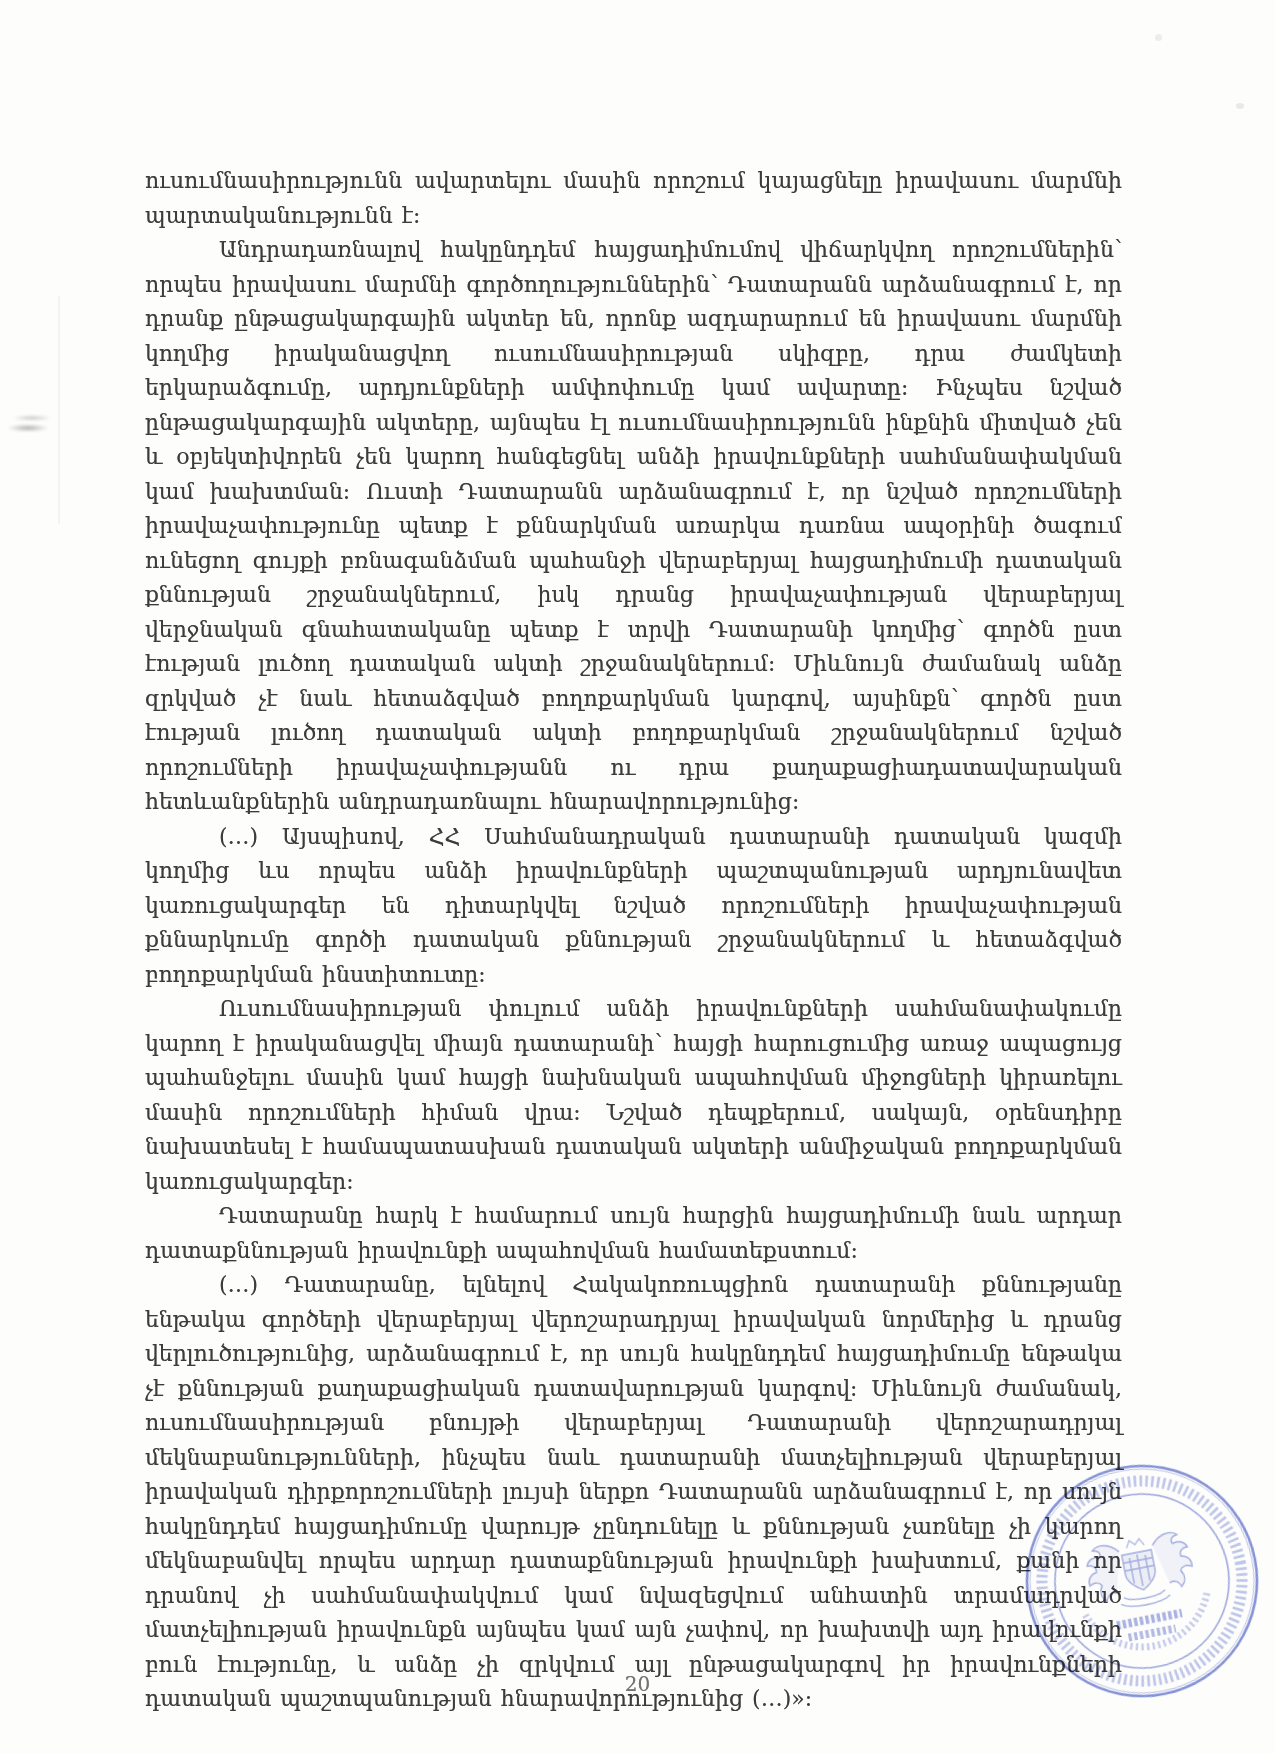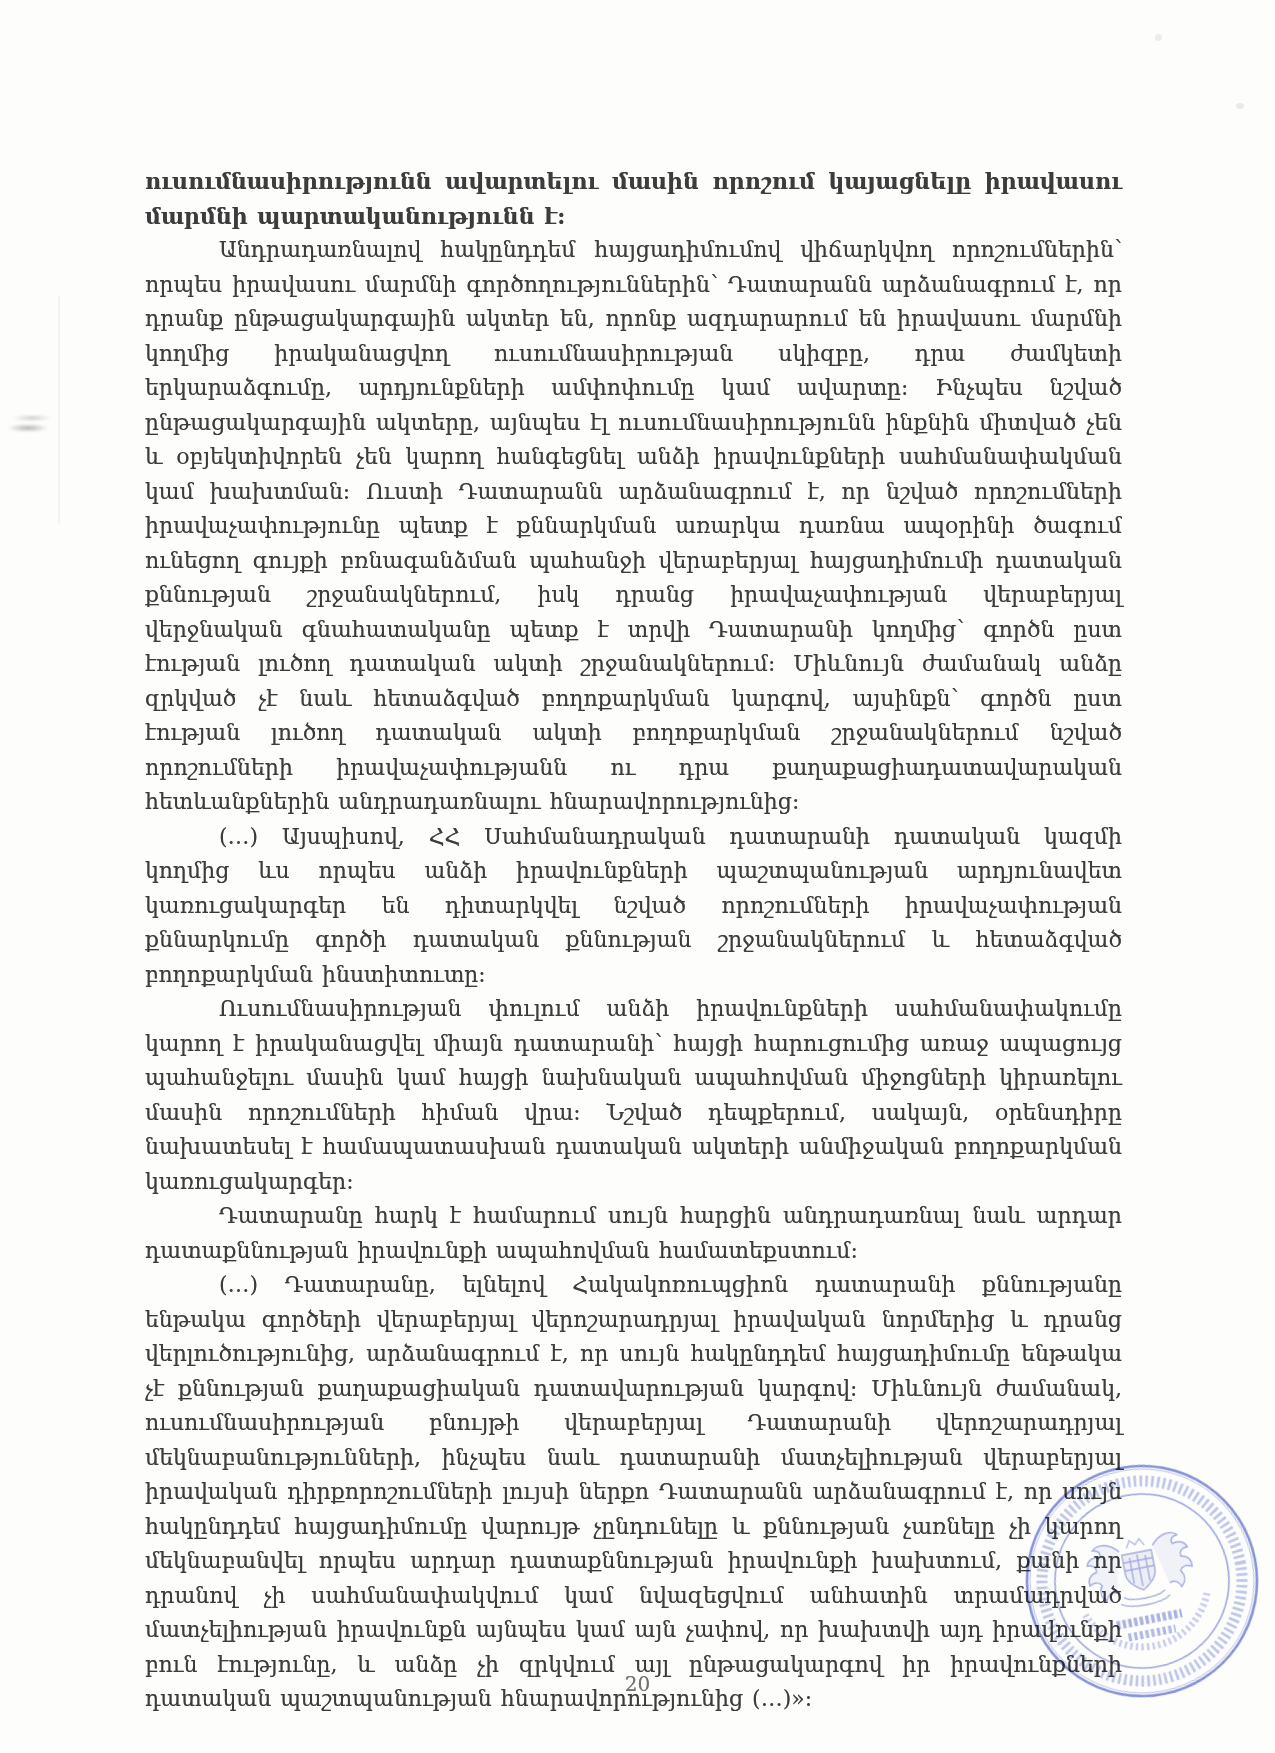--- a/index.html
+++ b/index.html
@@ -18,21 +18,21 @@
     top: 164px;
     width: 977px;
     font-size: 22px;
     line-height: 34.5px;
     color: #3c3c3c;
     text-align: justify;
     word-spacing: 2px;
     text-shadow: 0 0 0.5px rgba(70,70,70,0.55);
   }
   .para { margin: 0; text-indent: 74px; }
-  .para.cont { text-indent: 0; font-weight: bold; }
+  .para.cont { text-indent: 0; }
   .para.last { margin-top: 34px; }
   .page-number {
     position: absolute;
     top: 1672px;
     left: 0;
     width: 100%;
     text-align: center;
     font-size: 20px;
     color: #737373;
     text-shadow: 0 0 0.5px rgba(70,70,70,0.5);
@@ -72,21 +72,21 @@
 </head>
 <body>
 
 <div class="page">
 
   <div class="text-block">
     <p class="para cont">ուսումնասիրությունն ավարտելու մասին որոշում կայացնելը իրավասու մարմնի պարտականությունն է:</p>
     <p class="para">Անդրադառնալով հակընդդեմ հայցադիմումով վիճարկվող որոշումներին՝ որպես իրավասու մարմնի գործողություններին՝ Դատարանն արձանագրում է, որ դրանք ընթացակարգային ակտեր են, որոնք ազդարարում են իրավասու մարմնի կողմից իրականացվող ուսումնասիրության սկիզբը, դրա ժամկետի երկարաձգումը, արդյունքների ամփոփումը կամ ավարտը: Ինչպես նշված ընթացակարգային ակտերը, այնպես էլ ուսումնասիրությունն ինքնին միտված չեն և օբյեկտիվորեն չեն կարող հանգեցնել անձի իրավունքների սահմանափակման կամ խախտման: Ուստի Դատարանն արձանագրում է, որ նշված որոշումների իրավաչափությունը պետք է քննարկման առարկա դառնա ապօրինի ծագում ունեցող գույքի բռնագանձման պահանջի վերաբերյալ հայցադիմումի դատական քննության շրջանակներում, իսկ դրանց իրավաչափության վերաբերյալ վերջնական գնահատականը պետք է տրվի Դատարանի կողմից՝ գործն ըստ էության լուծող դատական ակտի շրջանակներում: Միևնույն ժամանակ անձը զրկված չէ նաև հետաձգված բողոքարկման կարգով, այսինքն՝ գործն ըստ էության լուծող դատական ակտի բողոքարկման շրջանակներում նշված որոշումների իրավաչափությանն ու դրա քաղաքացիադատավարական հետևանքներին անդրադառնալու հնարավորությունից:</p>
     <p class="para">(…) Այսպիսով, ՀՀ Սահմանադրական դատարանի դատական կազմի կողմից ևս որպես անձի իրավունքների պաշտպանության արդյունավետ կառուցակարգեր են դիտարկվել նշված որոշումների իրավաչափության քննարկումը գործի դատական քննության շրջանակներում և հետաձգված բողոքարկման ինստիտուտը:</p>
     <p class="para">Ուսումնասիրության փուլում անձի իրավունքների սահմանափակումը կարող է իրականացվել միայն դատարանի՝ հայցի հարուցումից առաջ ապացույց պահանջելու մասին կամ հայցի նախնական ապահովման միջոցների կիրառելու մասին որոշումների հիման վրա: Նշված դեպքերում, սակայն, օրենսդիրը նախատեսել է համապատասխան դատական ակտերի անմիջական բողոքարկման կառուցակարգեր:</p>
-    <p class="para">Դատարանը հարկ է համարում սույն հարցին անդրադառնալ նաև արդար դատաքննության իրավունքի ապահովման համատեքստում:</p>
+    <p class="para">Դատարանը հարկ է համարում սույն հարցին հայցադիմումի նաև արդար դատաքննության իրավունքի ապահովման համատեքստում:</p>
     <p class="para">(…) Դատարանը, ելնելով Հակակոռուպցիոն դատարանի քննությանը ենթակա գործերի վերաբերյալ վերոշարադրյալ իրավական նորմերից և դրանց վերլուծությունից, արձանագրում է, որ սույն հակընդդեմ հայցադիմումը ենթակա չէ քննության քաղաքացիական դատավարության կարգով: Միևնույն ժամանակ, ուսումնասիրության բնույթի վերաբերյալ Դատարանի վերոշարադրյալ մեկնաբանությունների, ինչպես նաև դատարանի մատչելիության վերաբերյալ իրավական դիրքորոշումների լույսի ներքո Դատարանն արձանագրում է, որ սույն հակընդդեմ հայցադիմումը վարույթ չընդունելը և քննության չառնելը չի կարող մեկնաբանվել որպես արդար դատաքննության իրավունքի խախտում, քանի որ դրանով չի սահմանափակվում կամ նվազեցվում անհատին տրամադրված մատչելիության իրավունքն այնպես կամ այն չափով, որ խախտվի այդ իրավունքի բուն էությունը, և անձը չի զրկվում այլ ընթացակարգով իր իրավունքների դատական պաշտպանության հնարավորությունից (…)»:</p>
     <p class="para last">Վերաքննիչ դատարանը Դատարանի որոշման իրավաչափության և բողոքի հիմքերի և փաստարկների հիմնավորվածության հարցը գնահատելու համար անհրաժեշտ է համարում նշել հետևյալը.</p>
   </div>
 
   <div class="page-number">20</div>
 
   <svg class="stamp" viewBox="0 0 242 242" aria-hidden="true">
     <defs>
       <filter id="inkblur" x="-10%" y="-10%" width="120%" height="120%">
         <feGaussianBlur stdDeviation="0.6"></feGaussianBlur>

